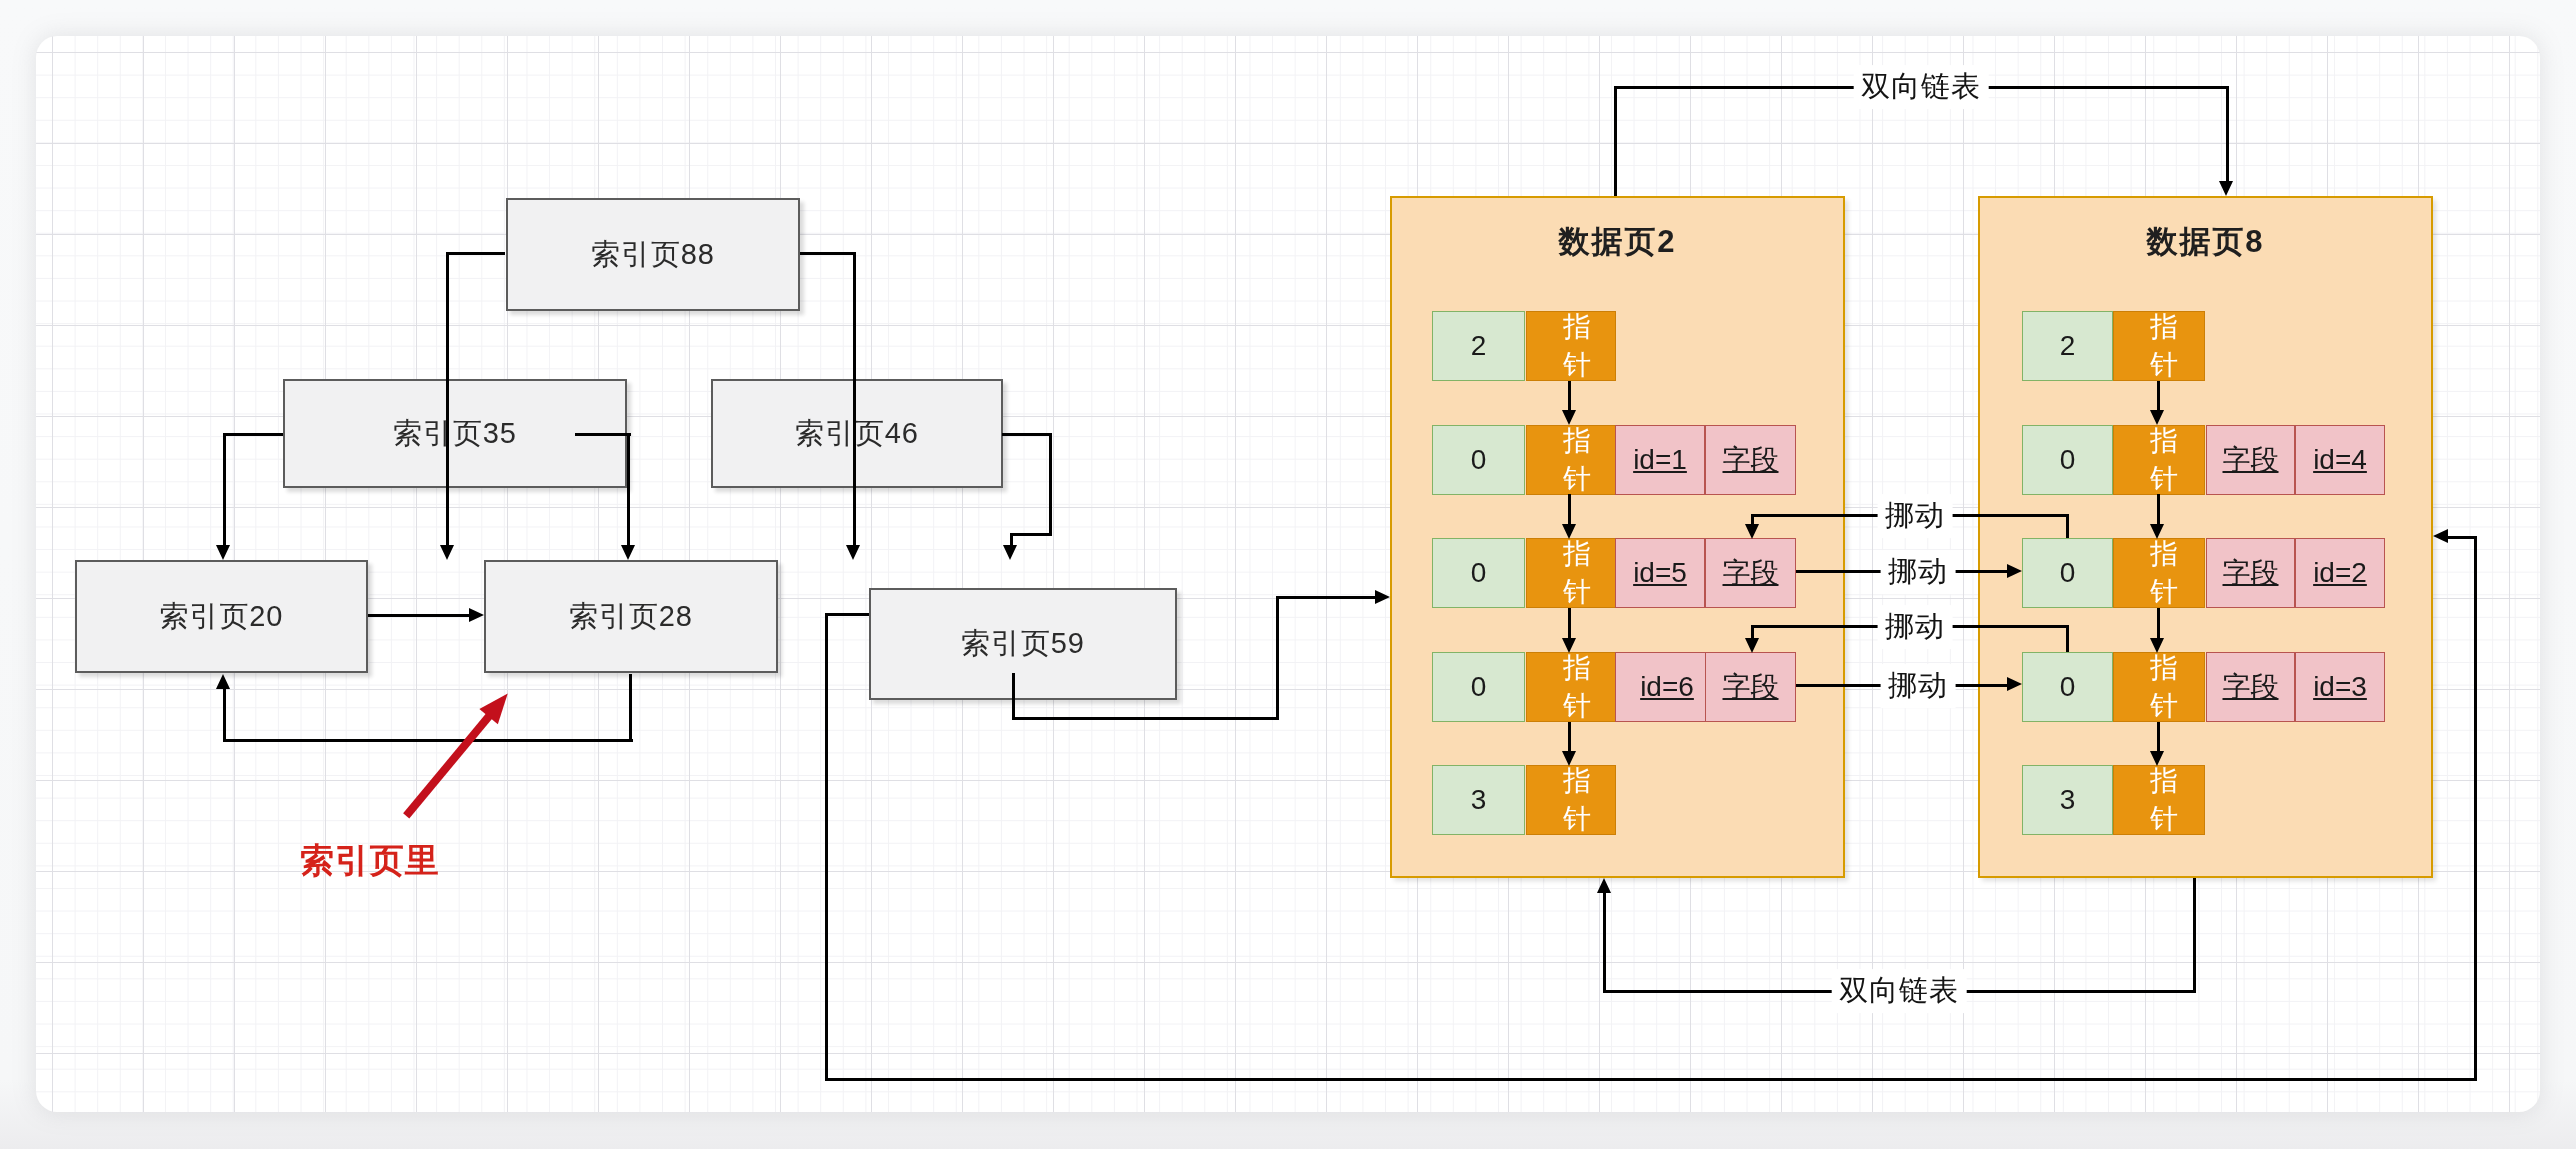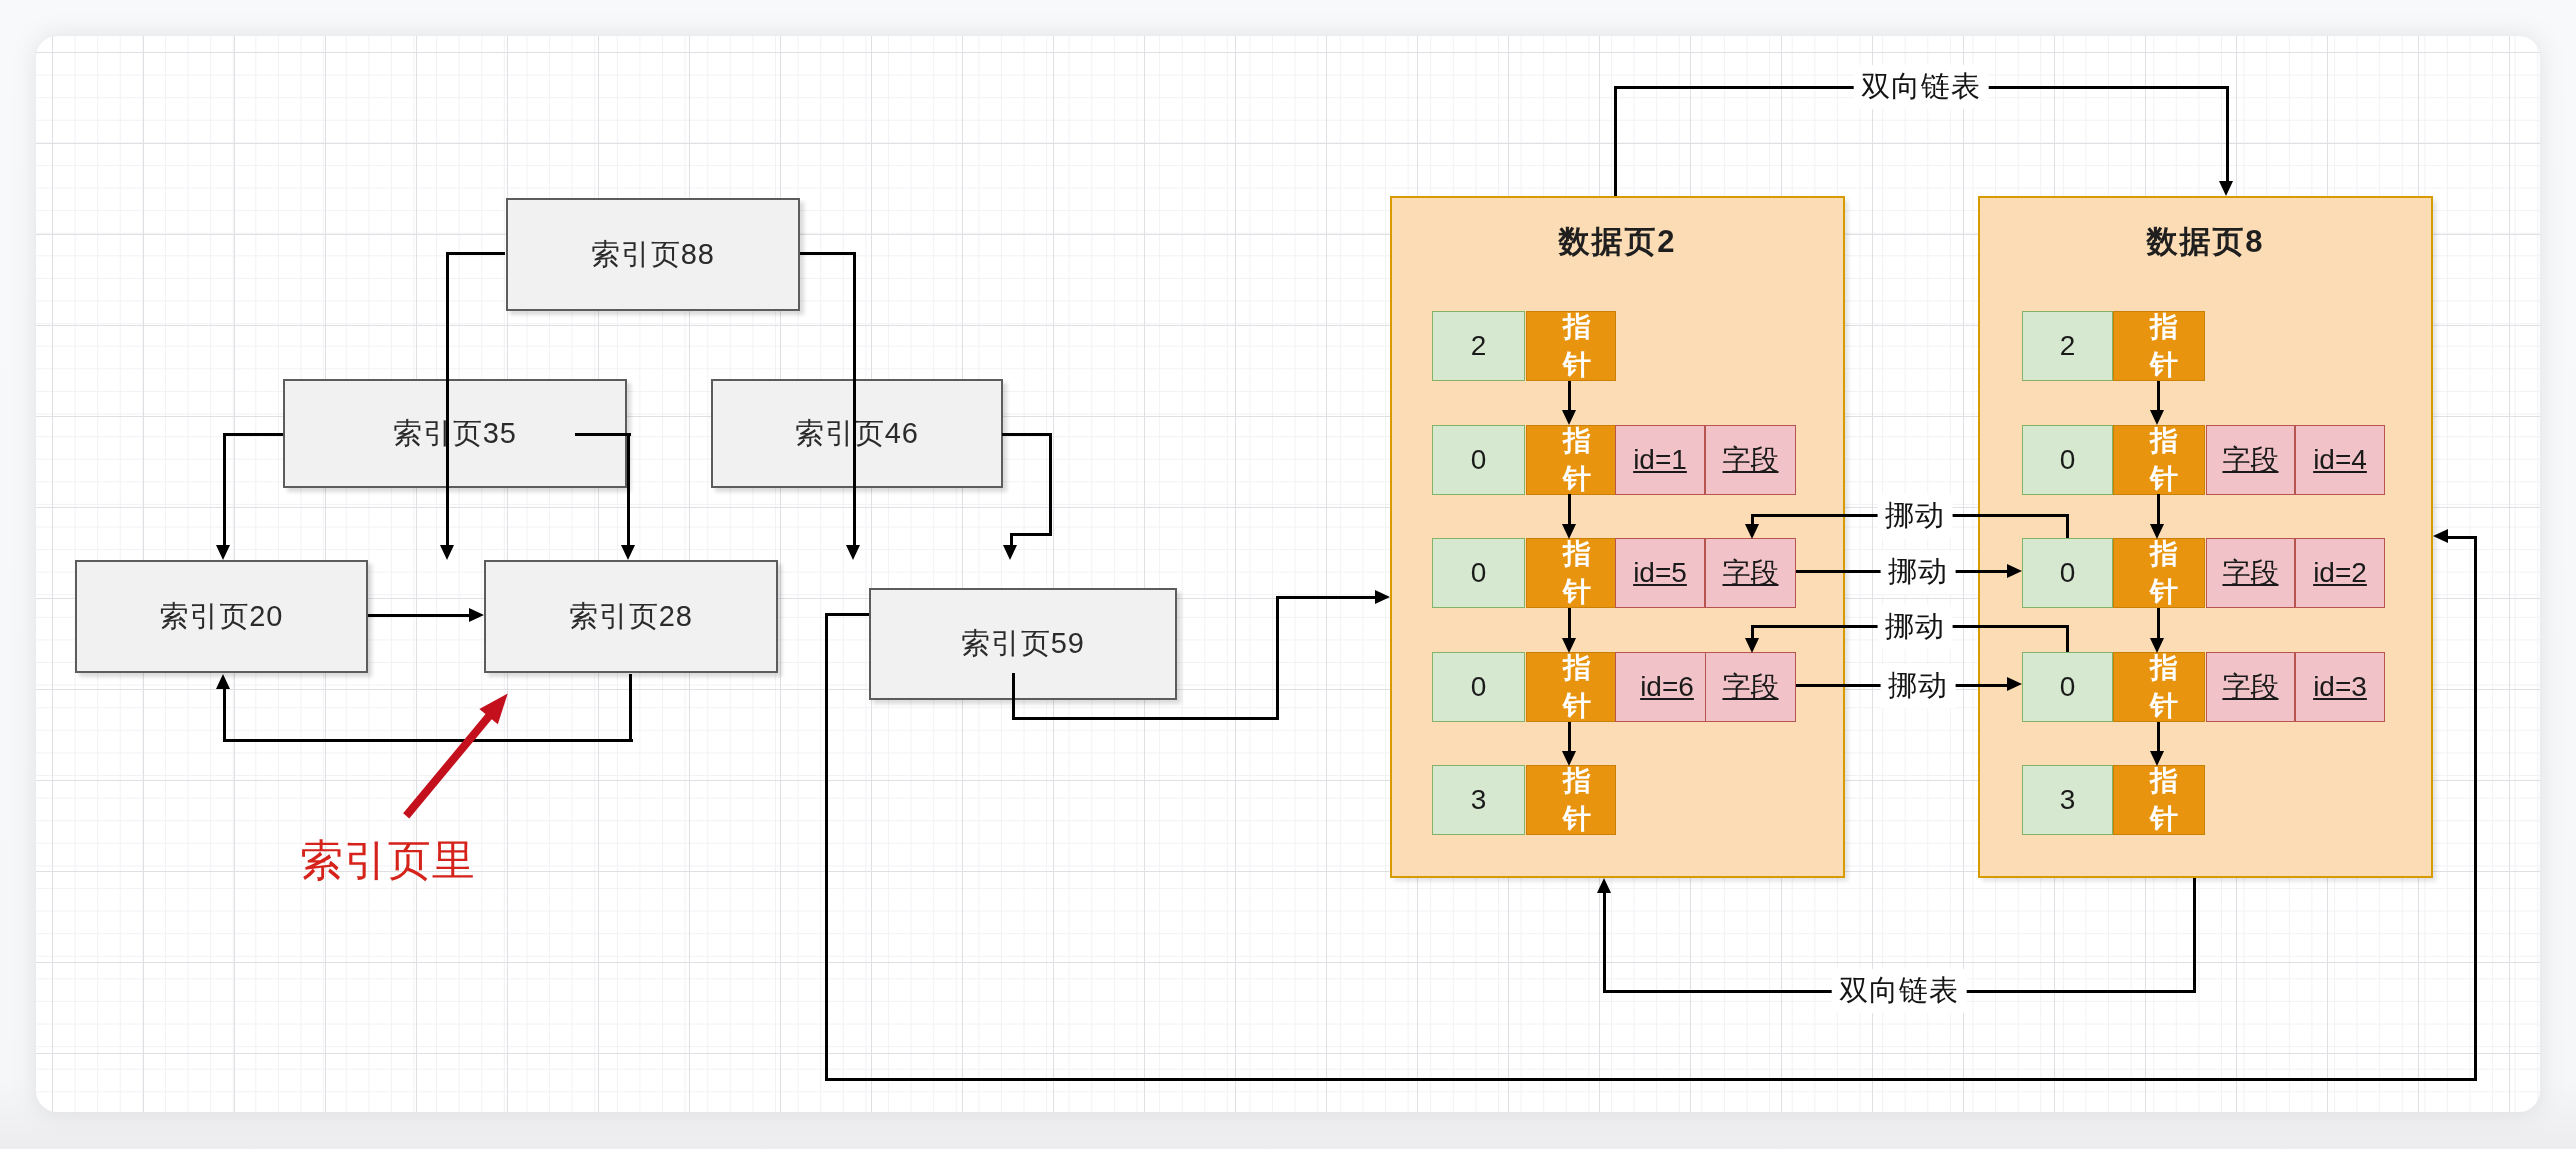--- a/index.html
+++ b/index.html
@@ -46,31 +46,31 @@
   }
   .dtitle{
     position:absolute;left:0;top:22.6px;width:100%;text-align:center;
     font-size:31px;font-weight:700;color:#1f1f1f;letter-spacing:1.9px;
   }
   .cell{
     position:absolute;z-index:4;box-sizing:border-box;height:70px;
     display:flex;align-items:center;justify-content:center;font-size:28px;color:#1a1a1a;
   }
   .cell.green{background:var(--green-fill,#d5e8d4);border:1.9px solid var(--green-border,#82b366);}
-  .cell.orange{background:var(--orange-fill,#e8940f);border:1.9px solid var(--orange-border,#d79b00);color:#ffffff;font-weight:700;letter-spacing:1.9px;padding-left:36px;}
+  .cell.orange{background:var(--orange-fill,#e8940f);border:1.9px solid var(--orange-border,#d79b00);color:#ffffff;font-weight:400;letter-spacing:1.9px;padding-left:36px;}
   .cell.pink{background:var(--pink-fill,#f1c3c8);border:1.9px solid var(--pink-border,#b85450);text-decoration:underline;}
   
   .llabel{
     position:absolute;z-index:6;transform:translate(-50%,-50%);
     background:#ffffff;padding:1.9px 7.5px;font-size:29px;color:#141414;
     white-space:nowrap;letter-spacing:0.9px;
   }
   
   .red-note{
-    position:absolute;z-index:7;font-size:43px;line-height:44px;font-weight:400;
+    position:absolute;z-index:7;font-size:34px;line-height:44px;font-weight:700;
     color:var(--annotation-red,#d5221a);white-space:nowrap;letter-spacing:0.9px;
   }
   .red-arrow{
     position:absolute;z-index:7;left:406px;top:812px;width:159px;height:7.5px;
     transform:rotate(-50.3deg);transform-origin:0 50%;
   }
   .ra-line{position:absolute;left:0;top:0;width:133px;height:7.5px;background:var(--arrow-red,#c3101c);}
   .ra-head{position:absolute;left:129px;top:-8.5px;width:0;height:0;
     border-left:30px solid var(--arrow-red,#c3101c);border-top:12.3px solid transparent;border-bottom:12.3px solid transparent;}
 </style>

